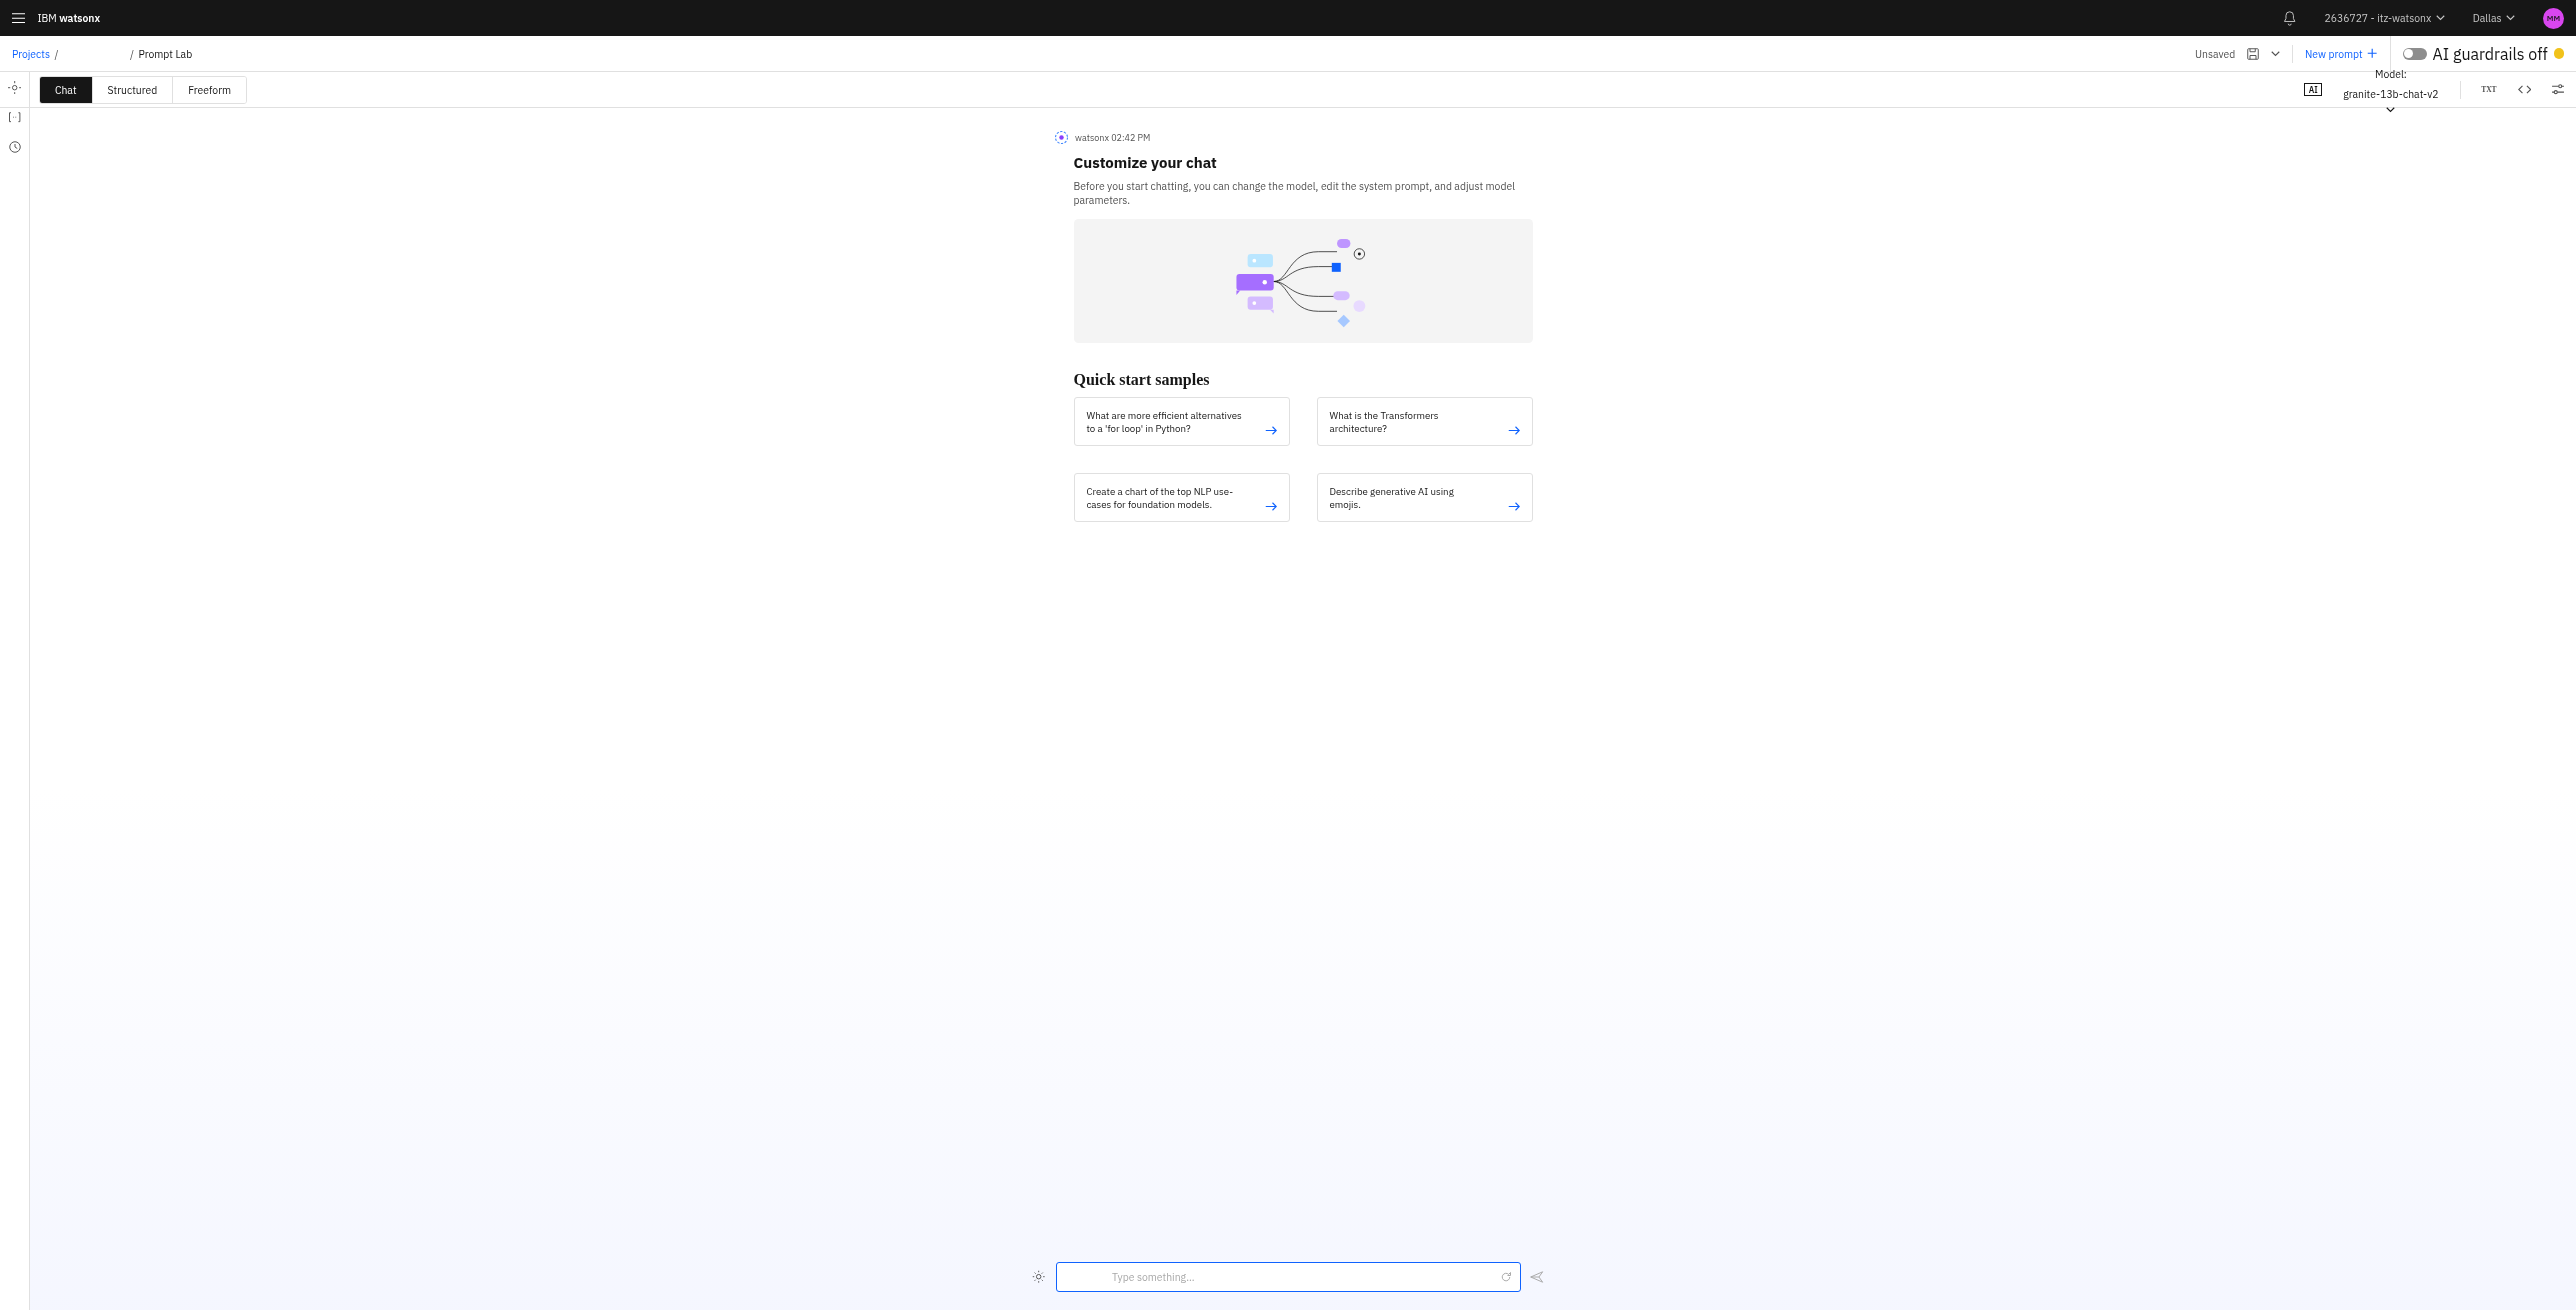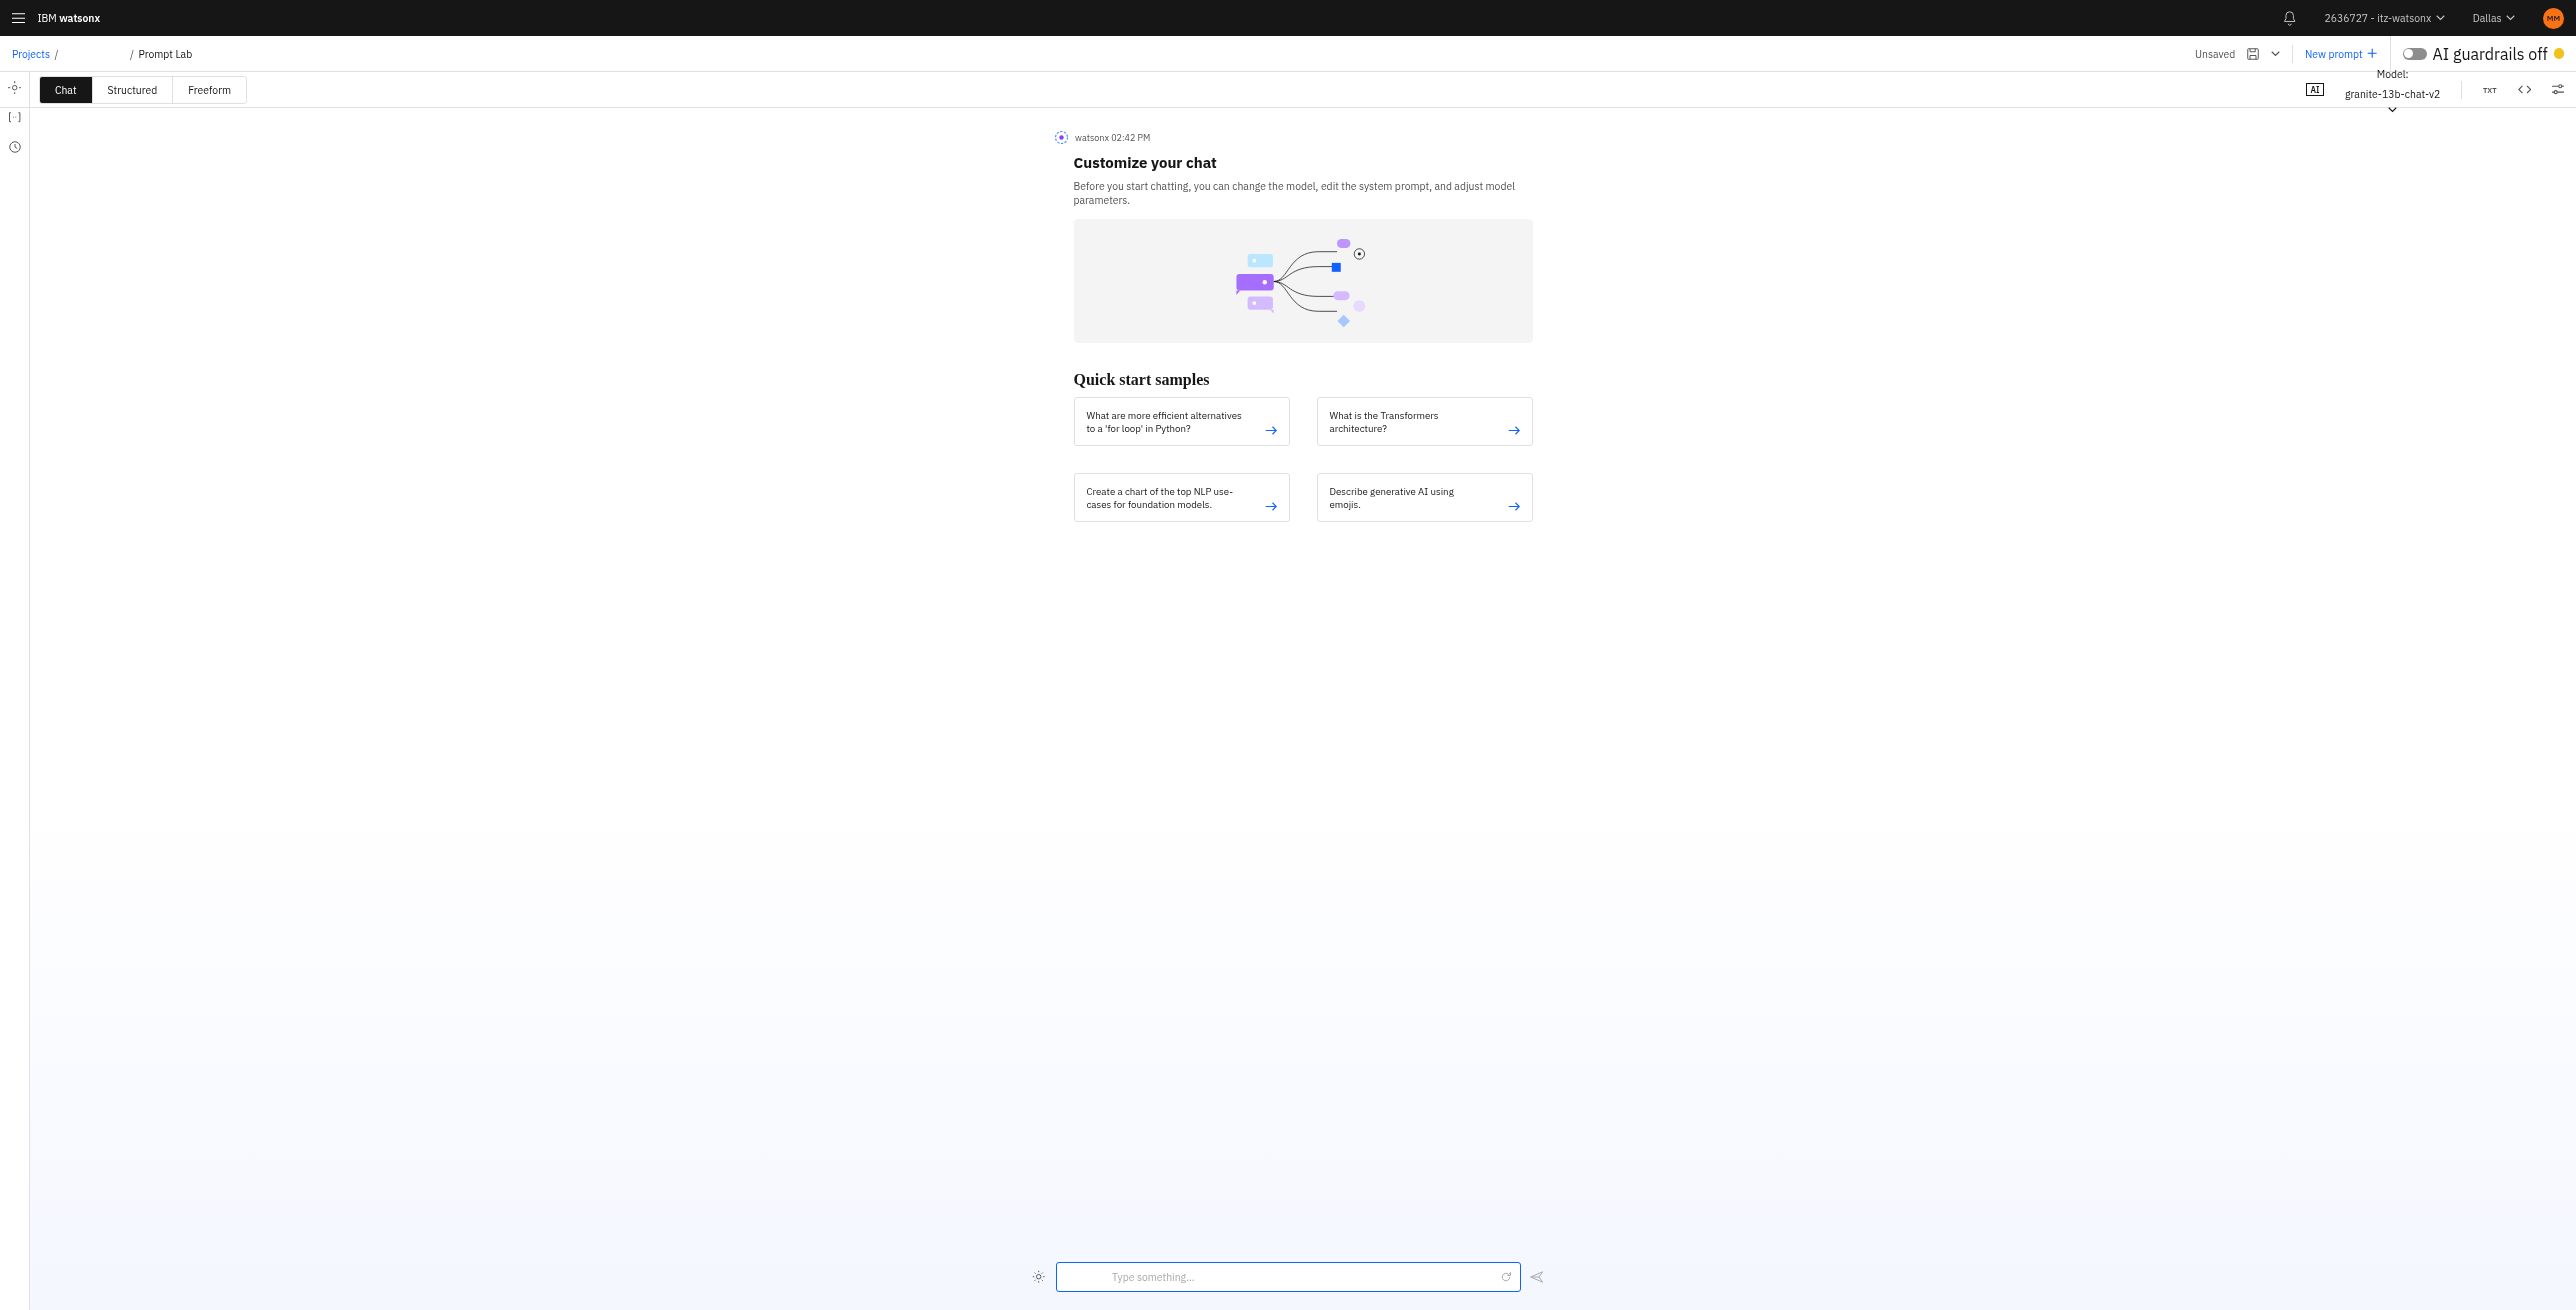--- a/index.html
+++ b/index.html
@@ -5,21 +5,21 @@
 * { box-sizing: border-box; margin: 0; padding: 0; font-family: "IBM Plex Sans", -apple-system, BlinkMacSystemFont, "Segoe UI", Helvetica, Arial, sans-serif; }
 body { background: #fff; color: #161616; }
 
 
 .top-header { height: 36px; background: #161616; color: #fff; display: flex; align-items: center; padding: 0 12px; }
 .hamburger { cursor: pointer; margin-right: 12px; display: flex; }
 .brand { font-size: 10.4px; }
 .brand .bold { font-weight: 600; }
 .top-right { margin-left: auto; display: flex; align-items: center; gap: 28px; color: #c6c6c6; font-size: 10.4px; }
 .top-drop { display: flex; align-items: center; gap: 4.5px; cursor: pointer; }
-.avatar-circle { width: 21px; height: 21px; border-radius: 50%; background: #f97316; color: #161616; display: flex; align-items: center; justify-content: center; font-size: 8.2px; font-weight: 500; }
+.avatar-circle { width: 21px; height: 21px; border-radius: 50%; background: #d946ef; color: #161616; display: flex; align-items: center; justify-content: center; font-size: 8.2px; font-weight: 500; }
 .bell { cursor: pointer; }
 
 
 .action-bar { height: 36px; border-bottom: 0.7px solid #e0e0e0; display: flex; align-items: center; padding: 0 12px 0 12px; font-size: 10.4px; }
 .crumb-link { color: #0f62fe; text-decoration: none; }
 .crumb-sep { color: #525252; margin: 0 4.5px; }
 .crumb-current { color: #161616; }
 .action-right { margin-left: auto; display: flex; align-items: center; gap: 12px; }
 .unsaved { color: #525252; }
 .icon-btn { cursor: pointer; display: flex; align-items: center; color: #525252; }
@@ -32,21 +32,21 @@
 
 
 .sub-bar { height: 36px; border-bottom: 0.7px solid #e0e0e0; display: flex; align-items: center; padding: 0 12px 0 39px; }
 .mode-tabs { display: flex; border: 0.7px solid #e0e0e0; border-radius: 3px; overflow: hidden; }
 .mode-tab { padding: 6px 15px; font-size: 10.4px; cursor: pointer; color: #161616; background: #fff; }
 .mode-tab.active { background: #161616; color: #fff; }
 .mode-tab:not(:last-child) { border-right: 0.7px solid #e0e0e0; }
 .sub-right { margin-left: auto; display: flex; align-items: center; gap: 21px; color: #161616; }
 .ai-pill { border: 0.7px solid #161616; padding: 0.7px 3.7px; font-size: 8.2px; font-weight: 600; }
 .model-sel { display: flex; align-items: center; gap: 6px; cursor: pointer; font-size: 10.4px; flex-direction: column; }
-.txt-label { font-size: 7.5px; font-weight: 600; cursor: pointer; color: #525252; }
+.txt-label { font-size: 7.5px; font-weight: 600; cursor: pointer; color: #525252; font-family: Liberation Serif, serif; }
 
 
 .left-rail { position: fixed; left: 0; top: 72px; bottom: 0; width: 30px; border-right: 0.7px solid #e0e0e0; display: flex; flex-direction: column; align-items: center; padding-top: 9px; gap: 18px; color: #525252; }
 .rail-ic { cursor: pointer; }
 
 
 .main { margin-left: 30px; padding: 22.4px 0 89px 0; background: linear-gradient(180deg, #ffffff 55%, #f4f6ff 100%); min-height: calc(100vh - 72px); display: flex; justify-content: center; }
 .content { width: 459px; }
 .bot-line { display: flex; align-items: center; gap: 6px; margin-bottom: 7.5px; margin-left: -19.4px; }
 .bot-avatar { width: 15px; height: 15px; flex-shrink: 0; }

